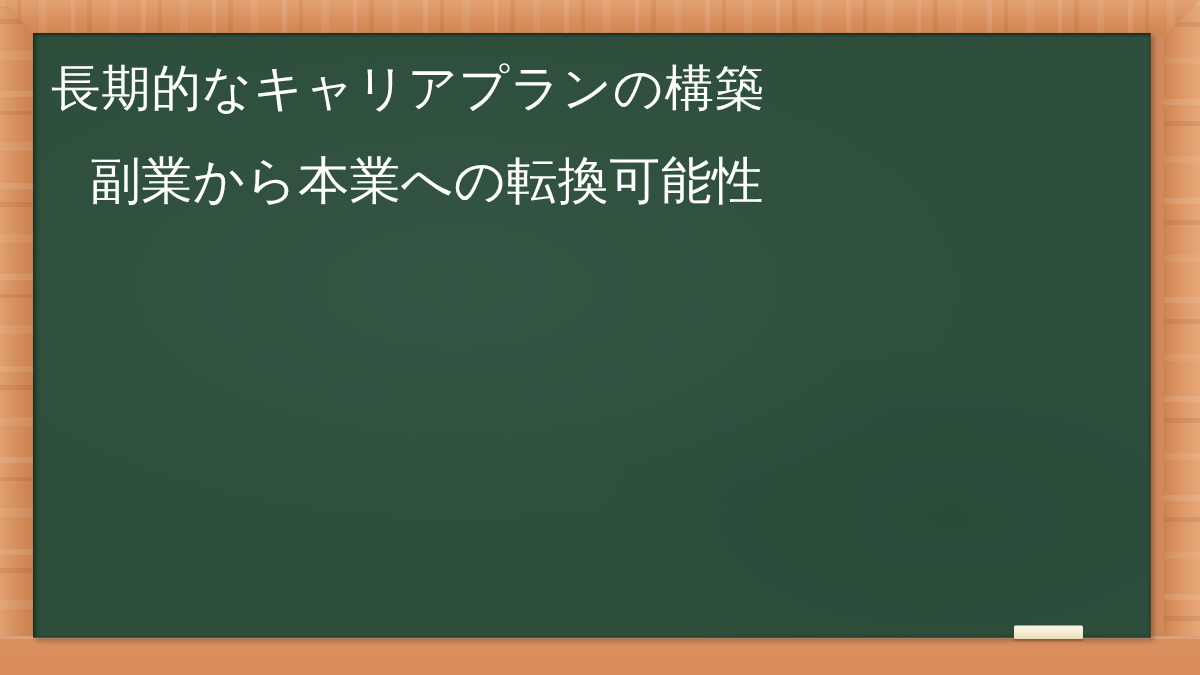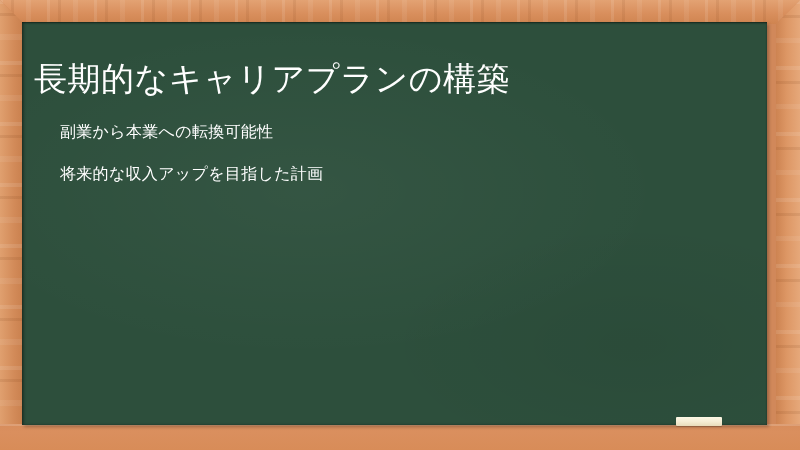--- a/index.html
+++ b/index.html
@@ -101,21 +101,20 @@
       inset 0 1px 2px rgba(0,0,0,0.45),
       inset 2px 0 3px rgba(0,0,0,0.30),
       2px 2px 3px rgba(0,0,0,0.25);
     overflow: hidden;
   }
 
   .board-inner {
     position: absolute;
     left: 0; top: 0; right: 0; bottom: 0;
     padding: 0;
-    margin-top: 20px;
   }
 
   
   .slide-title {
     position: absolute;
     left: 12px;
     top: 16px;
     width: 720px;
     color: #ffffff;
     font-size: 33px;
@@ -130,21 +129,21 @@
     left: 38px;
     top: 82px;
     width: 690px;
     margin: 0;
     padding: 0;
     list-style: none;
   }
 
   .bullet-item {
     color: #ffffff;
-    font-size: 16px;
+    font-size: 34px;
     font-weight: 400;
     line-height: 1;
     letter-spacing: 0.3px;
     margin: 0 0 26px 0;
     white-space: nowrap;
   }
 
   
   .chalk {
     position: absolute;
@@ -168,21 +167,20 @@
   <div class="frame-piece frame-bottom"></div>
   <div class="frame-piece frame-bottom-hl"></div>
 
   <div class="board">
     <div class="board-inner">
 
       <div class="slide-title">長期的なキャリアプランの構築</div>
 
       <ul class="bullet-list">
         <li class="bullet-item">副業から本業への転換可能性</li>
-        <li class="bullet-item">将来的な収入アップを目指した計画</li>
       </ul>
 
     </div>
   </div>
 
   <div class="chalk"></div>
 
 </div>
 
 </body></html>

